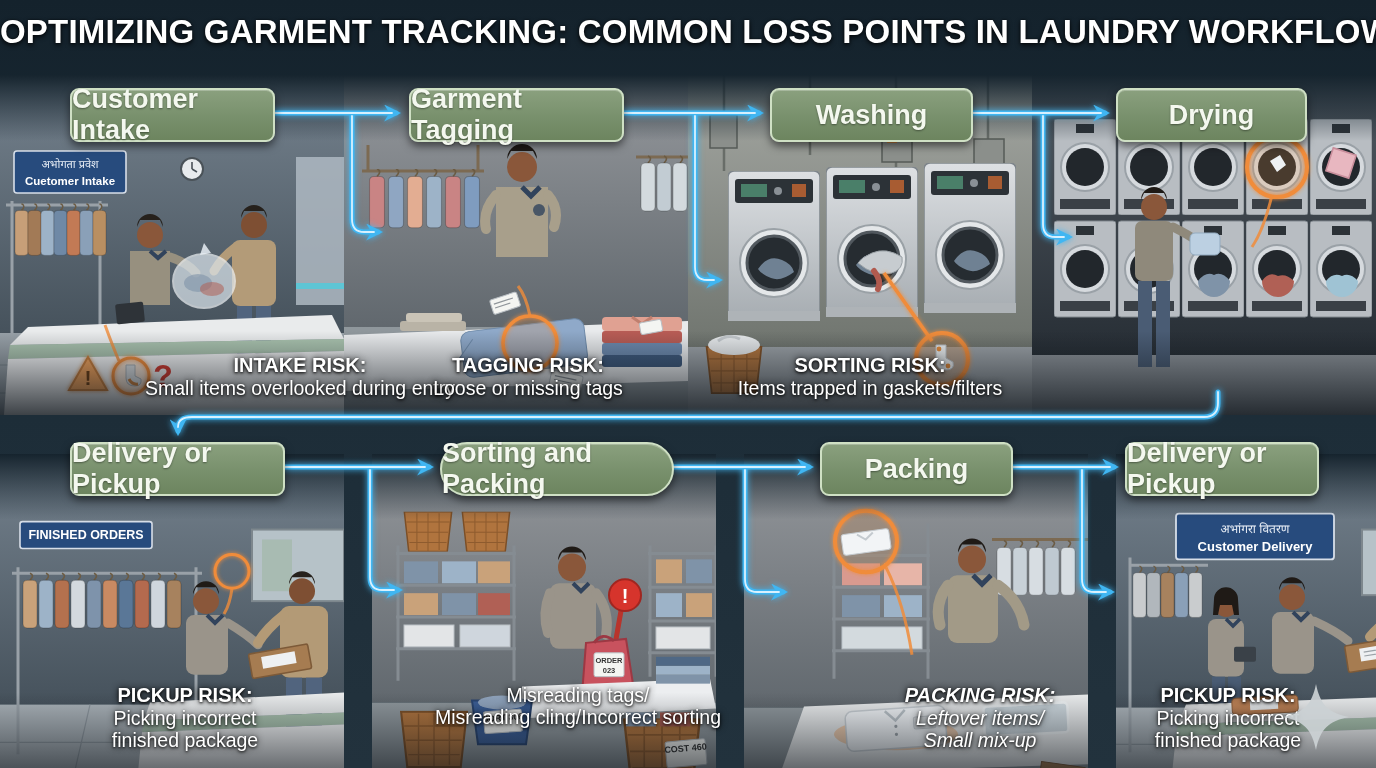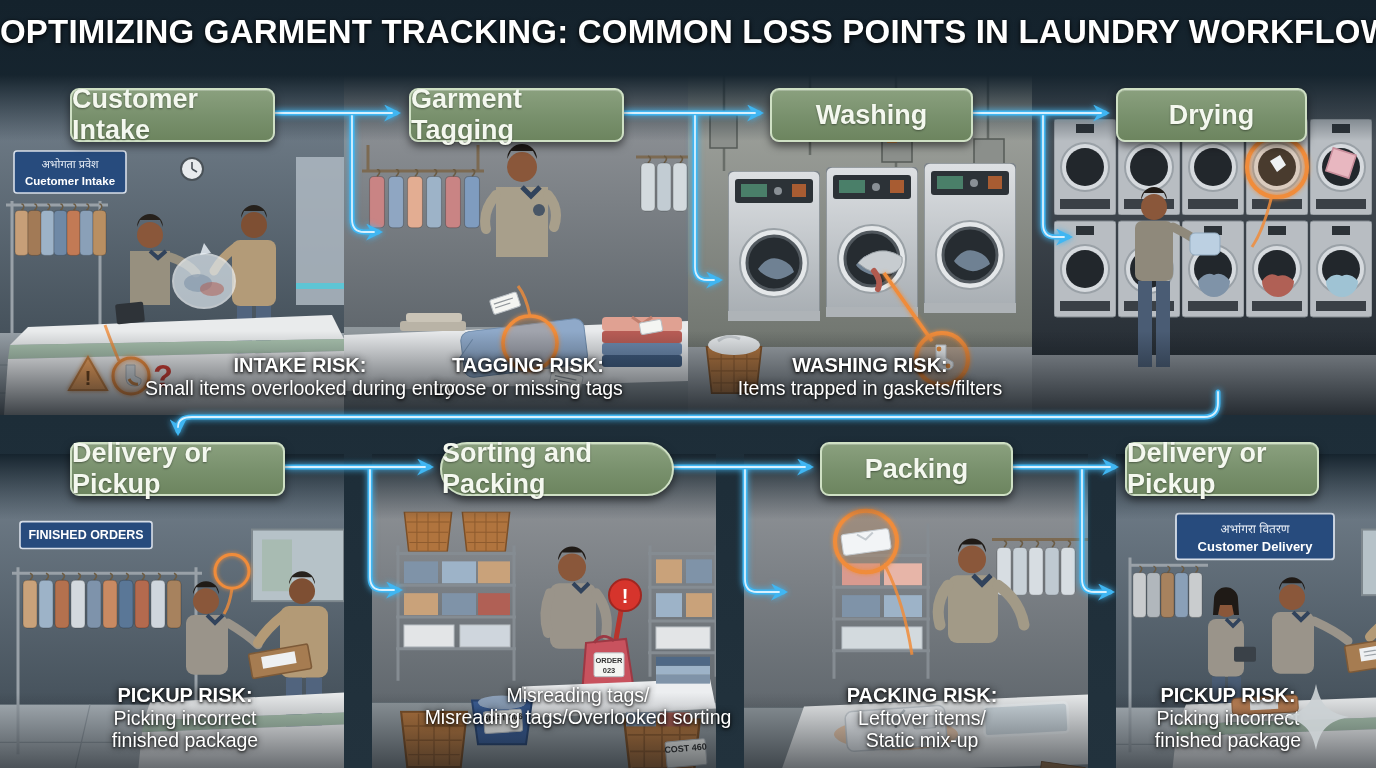--- a/index.html
+++ b/index.html
@@ -26,21 +26,21 @@
   .p5{left:70px;top:442px;width:211px;height:50px;}
   .p6{left:440px;top:442px;width:230px;height:50px;border-radius:27px;}
   .p7{left:820px;top:442px;width:189px;height:50px;}
   .p8{left:1125px;top:442px;width:190px;height:50px;}
   .caption{position:absolute;transform:translateX(-50%);text-align:center;color:#ffffff;z-index:4;white-space:nowrap;}
   .caption .rt{font-weight:bold;font-size:20px;line-height:23px;
                text-shadow:0 1px 3px #000,0 0 7px rgba(0,0,0,.9);}
   .caption .rl{font-size:19.5px;line-height:22px;
                text-shadow:0 1px 3px #000,0 0 7px rgba(0,0,0,.9);}
   .c1{left:300px;top:354px;} .c2{left:520px;top:354px;margin-left:8px;} .c3{left:870px;top:354px;} .c4{left:1215px;top:354px;}
-  .c5{left:185px;top:684px;} .c6{left:578px;top:684px;} .c7{left:922px;top:684px;} .c8{left:1228px;top:684px;}
+  .c5{left:185px;top:684px;} .c6{left:578px;top:684px;} .c7{left:980px;top:684px;font-style:italic;} .c8{left:1228px;top:684px;}
   #arrows{position:absolute;left:0;top:0;width:1376px;height:768px;z-index:4;pointer-events:none;}
   .sparkle{position:absolute;left:1283px;top:684px;width:66px;height:66px;z-index:7;opacity:.92;}
 </style>
 </head>
 <body>
 <div class="page">
 
 <svg width="0" height="0" style="position:absolute" aria-hidden="true">
   <defs>
     <linearGradient id="gWallA" x1="0" y1="0" x2="0" y2="1">
@@ -607,36 +607,36 @@
 
 <div class="caption c1">
   <div class="rt">INTAKE RISK:</div>
   <div class="rl">Small items overlooked during entry</div>
 </div>
 <div class="caption c2">
   <div class="rt">TAGGING RISK:</div>
   <div class="rl">Loose or missing tags</div>
 </div>
 <div class="caption c3">
-  <div class="rt">WASHING RISK:</div>
+  <div class="rt">SORTING RISK:</div>
   <div class="rl">Items trapped in gaskets/filters</div>
 </div>
 <div class="caption c5">
   <div class="rt">PICKUP RISK:</div>
   <div class="rl">Picking incorrect</div>
   <div class="rl">finished package</div>
 </div>
 <div class="caption c6">
   <div class="rl">Misreading tags/</div>
-  <div class="rl">Misreading tags/Overlooked sorting</div>
+  <div class="rl">Misreading cling/Incorrect sorting</div>
 </div>
 <div class="caption c7">
   <div class="rt">PACKING RISK:</div>
   <div class="rl">Leftover items/</div>
-  <div class="rl">Static mix-up</div>
+  <div class="rl">Small mix-up</div>
 </div>
 <div class="caption c8">
   <div class="rt">PICKUP RISK:</div>
   <div class="rl">Picking incorrect</div>
   <div class="rl">finished package</div>
 </div>
 
 <svg id="arrows">
   <g stroke="#3fb6f2" stroke-width="5" fill="none" filter="url(#fGlow)" stroke-linecap="round">
     <path d="M273,113 H396" marker-end="url(#mArrG)"></path>

